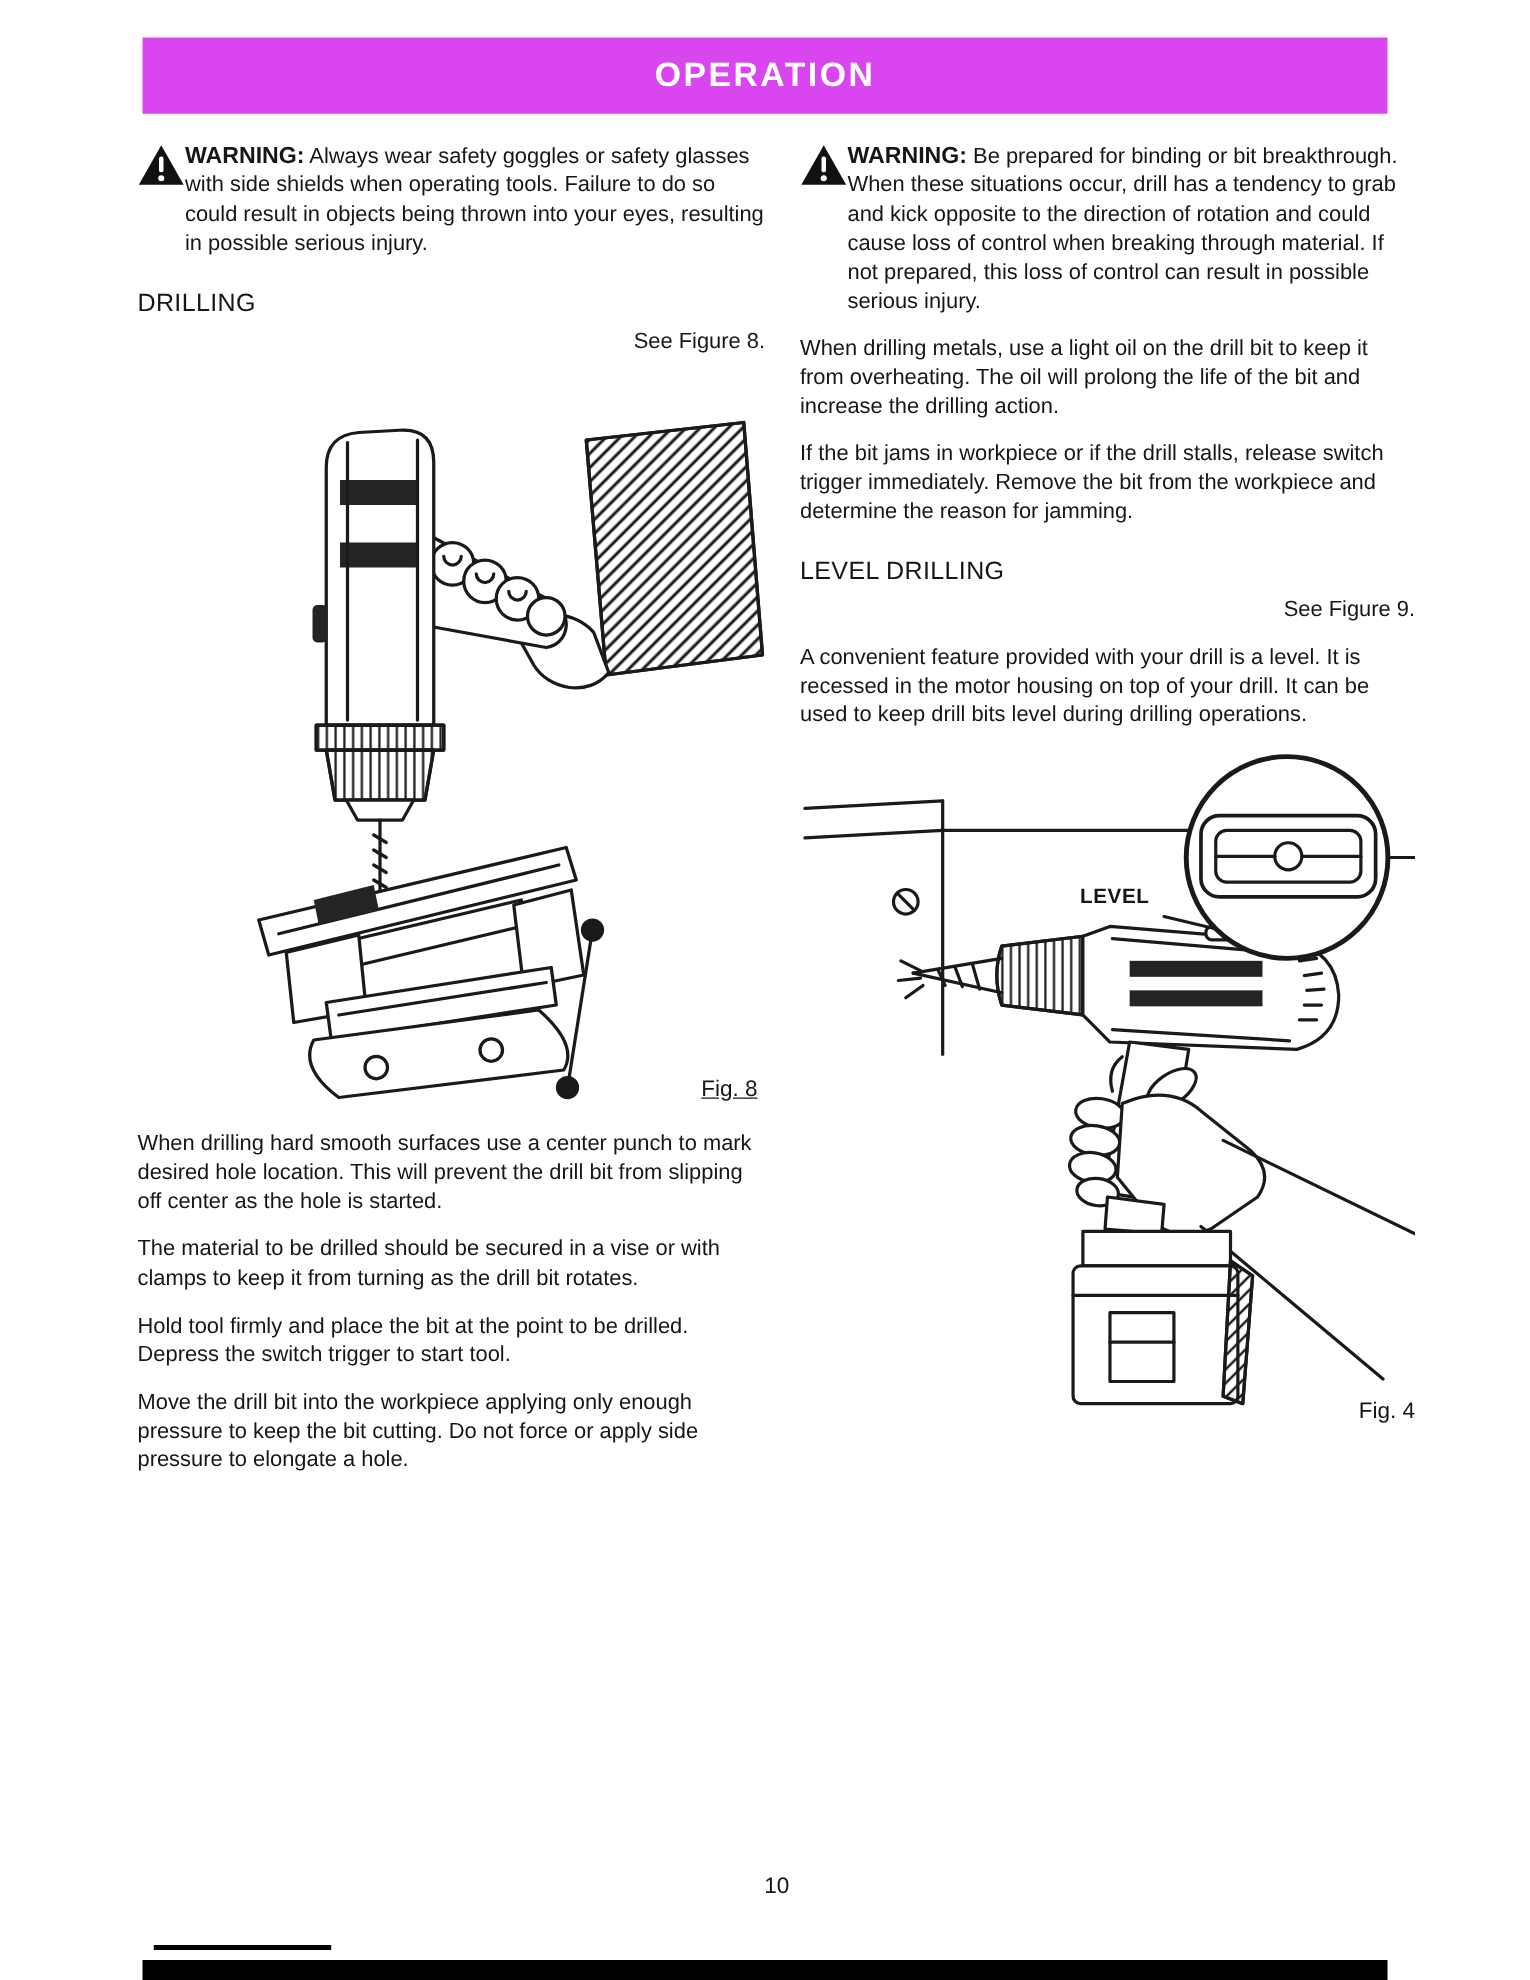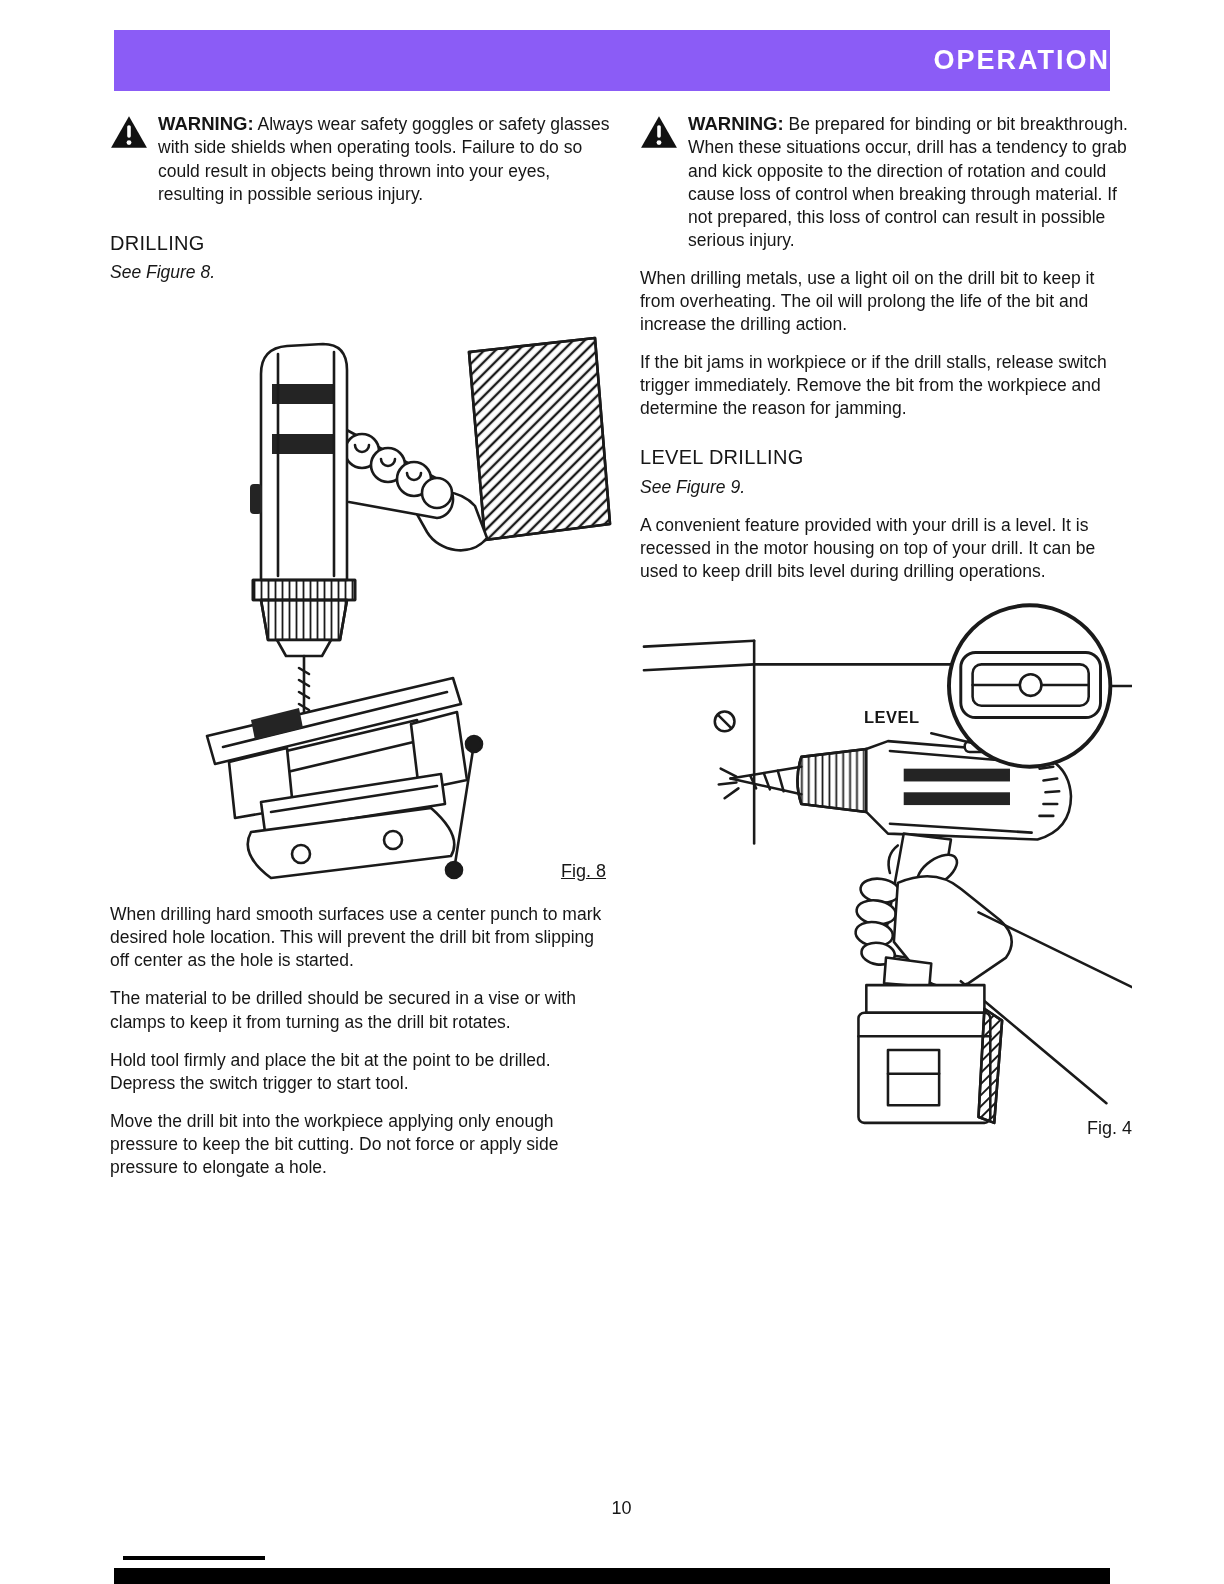--- a/index.html
+++ b/index.html
@@ -11,36 +11,36 @@
     background: #ffffff;
     font-family: "Liberation Sans", sans-serif;
     color: #161616;
     overflow: hidden;
     margin: 0 auto;
   }
   .header-bar {
     position: absolute;
     left: 114px; top: 30px;
     width: 996px; height: 61px;
-    background: #8b5cf6;
+    background: #d946ef;
     color: #ffffff;
-    display: flex; align-items: center; justify-content: flex-end;
+    display: flex; align-items: center; justify-content: center;
     font-size: 27px; font-weight: bold; letter-spacing: 2px;
   }
   .col { position: absolute; top: 112px; font-size: 17.5px; line-height: 1.32; }
   .col-left  { left: 110px; width: 502px; }
   .col-right { left: 640px; width: 492px; }
 
-  .warning { display: flex; gap: 10px; }
+  .warning { display: flex; }
   .warning-icon { flex: 0 0 38px; padding-top: 3px; }
   .warning-label { font-weight: bold; font-size: 18.5px; }
 
   .para { margin-top: 15px; }
   .section-heading { font-weight: normal; font-size: 20px; margin-top: 24px; letter-spacing: 0.3px; }
-  .see-figure { font-style: italic; margin-top: 5px; }
+  .see-figure { margin-top: 5px; text-align: right; }
 
   .figure { position: relative; }
   .figure-8 { height: 600px; margin-top: 4px; }
   .figure-9 { height: 560px; margin-top: 8px; }
   .figure svg { position: absolute; left: 0; top: 0; width: 100%; height: 100%; }
   .fig-caption { position: absolute; font-size: 18px; color: #161616; }
   .fig8-caption { right: 6px; bottom: 4px; text-decoration: underline; }
   .fig9-caption { right: 0px; bottom: 10px; }
   .level-label {
     position: absolute; left: 224px; top: 116px;

